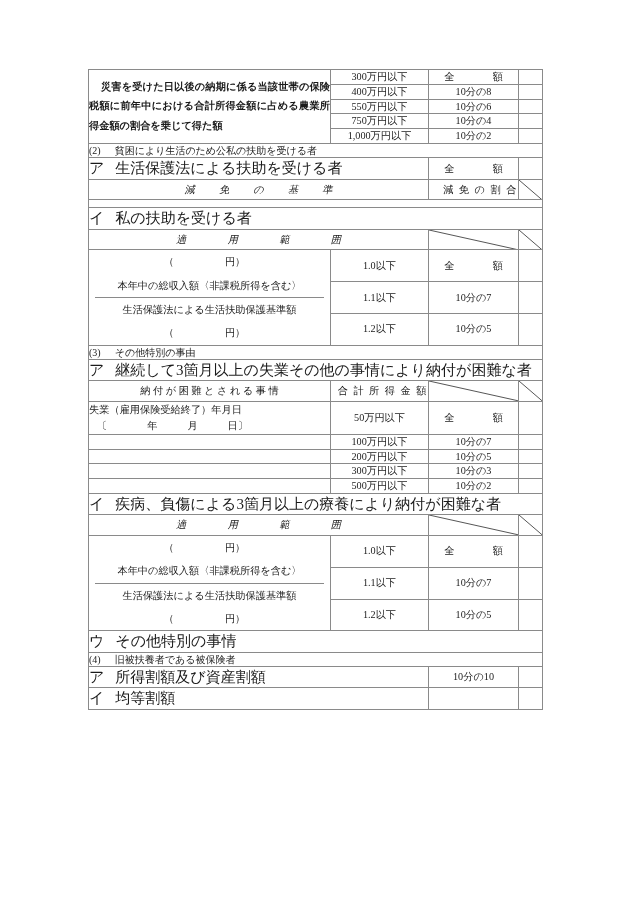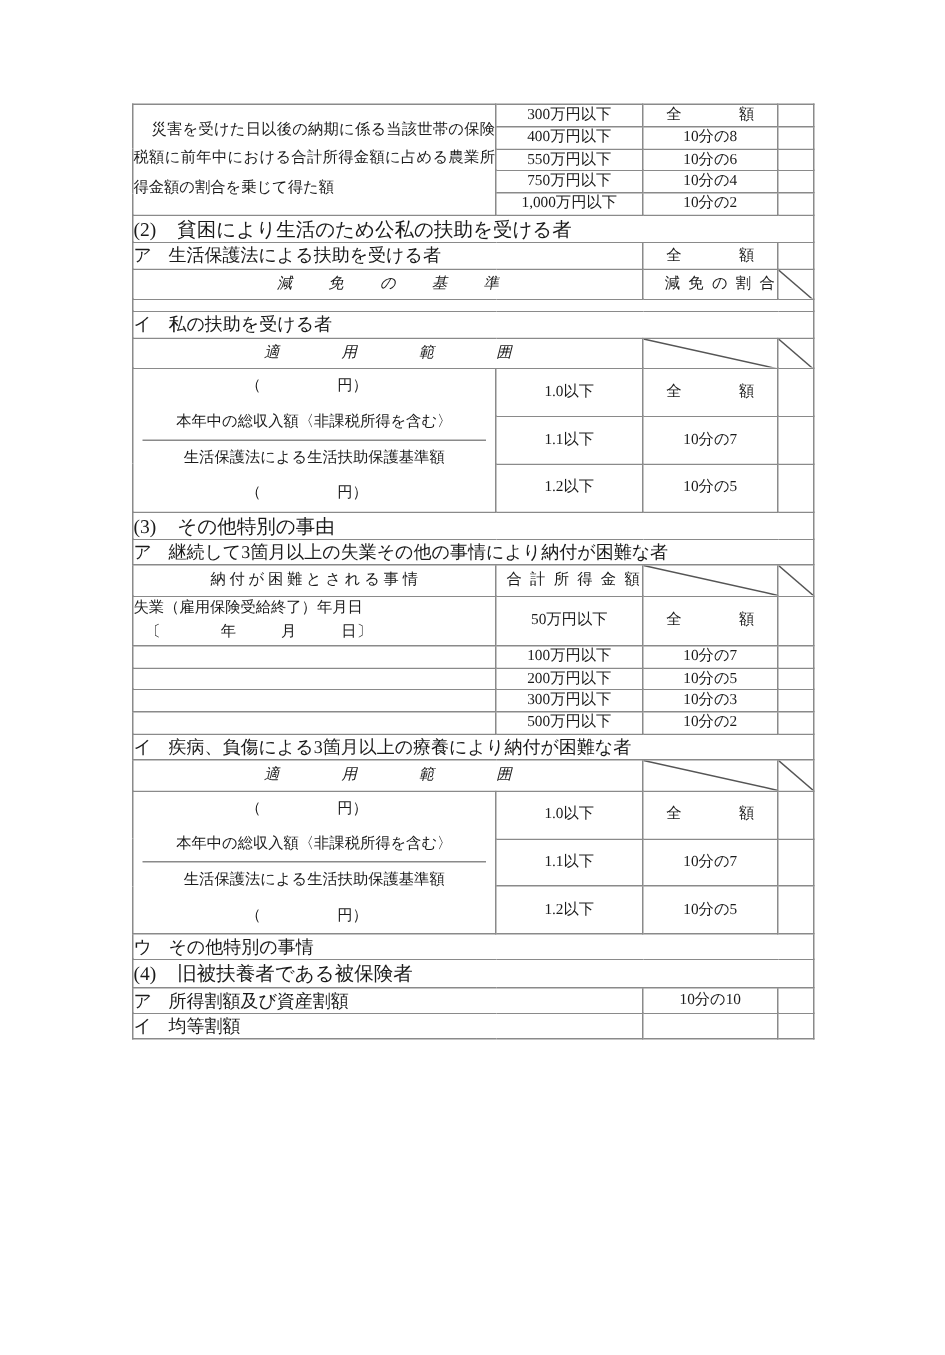--- a/index.html
+++ b/index.html
@@ -44,29 +44,29 @@
   
   col.c1 { width: 242px; }
   col.c2 { width: 98px;  }
   col.c3 { width: 90px;  }
   col.c4 { width: 24px;  }
   .ctr  { text-align: center; }
 
   
   .sec-head {
     padding: 3px 6px 3px 8px;
-    font-size: 13px;
+    font-size: 10px;
     white-space: nowrap;
   }
   .sec-head .num { letter-spacing: 0; }
   .sec-head .gap { display: inline-block; width: 14px; }
 
   .sub-head {
     padding: 3px 6px 3px 24px;
-    font-size: 12px;
+    font-size: 15px;
     white-space: nowrap;
   }
   .sub-head .gap { display: inline-block; width: 11px; }
 
   
   .spaced {
     display: block;
     text-align: center;
     letter-spacing: 7px;
     text-indent: 7px;
@@ -93,20 +93,21 @@
     letter-spacing: 6px;
     text-indent: 6px;
   }
 
   
   .body-block {
     padding: 5px 8px 5px 8px;
     line-height: 1.95;
     text-align: justify;
     text-indent: 12px;
+    font-weight: bold;
   }
 
   
   .frac {
     padding: 0;
   }
   .frac .num-line,
   .frac .den-line {
     padding: 3px 10px;
     text-align: center;

